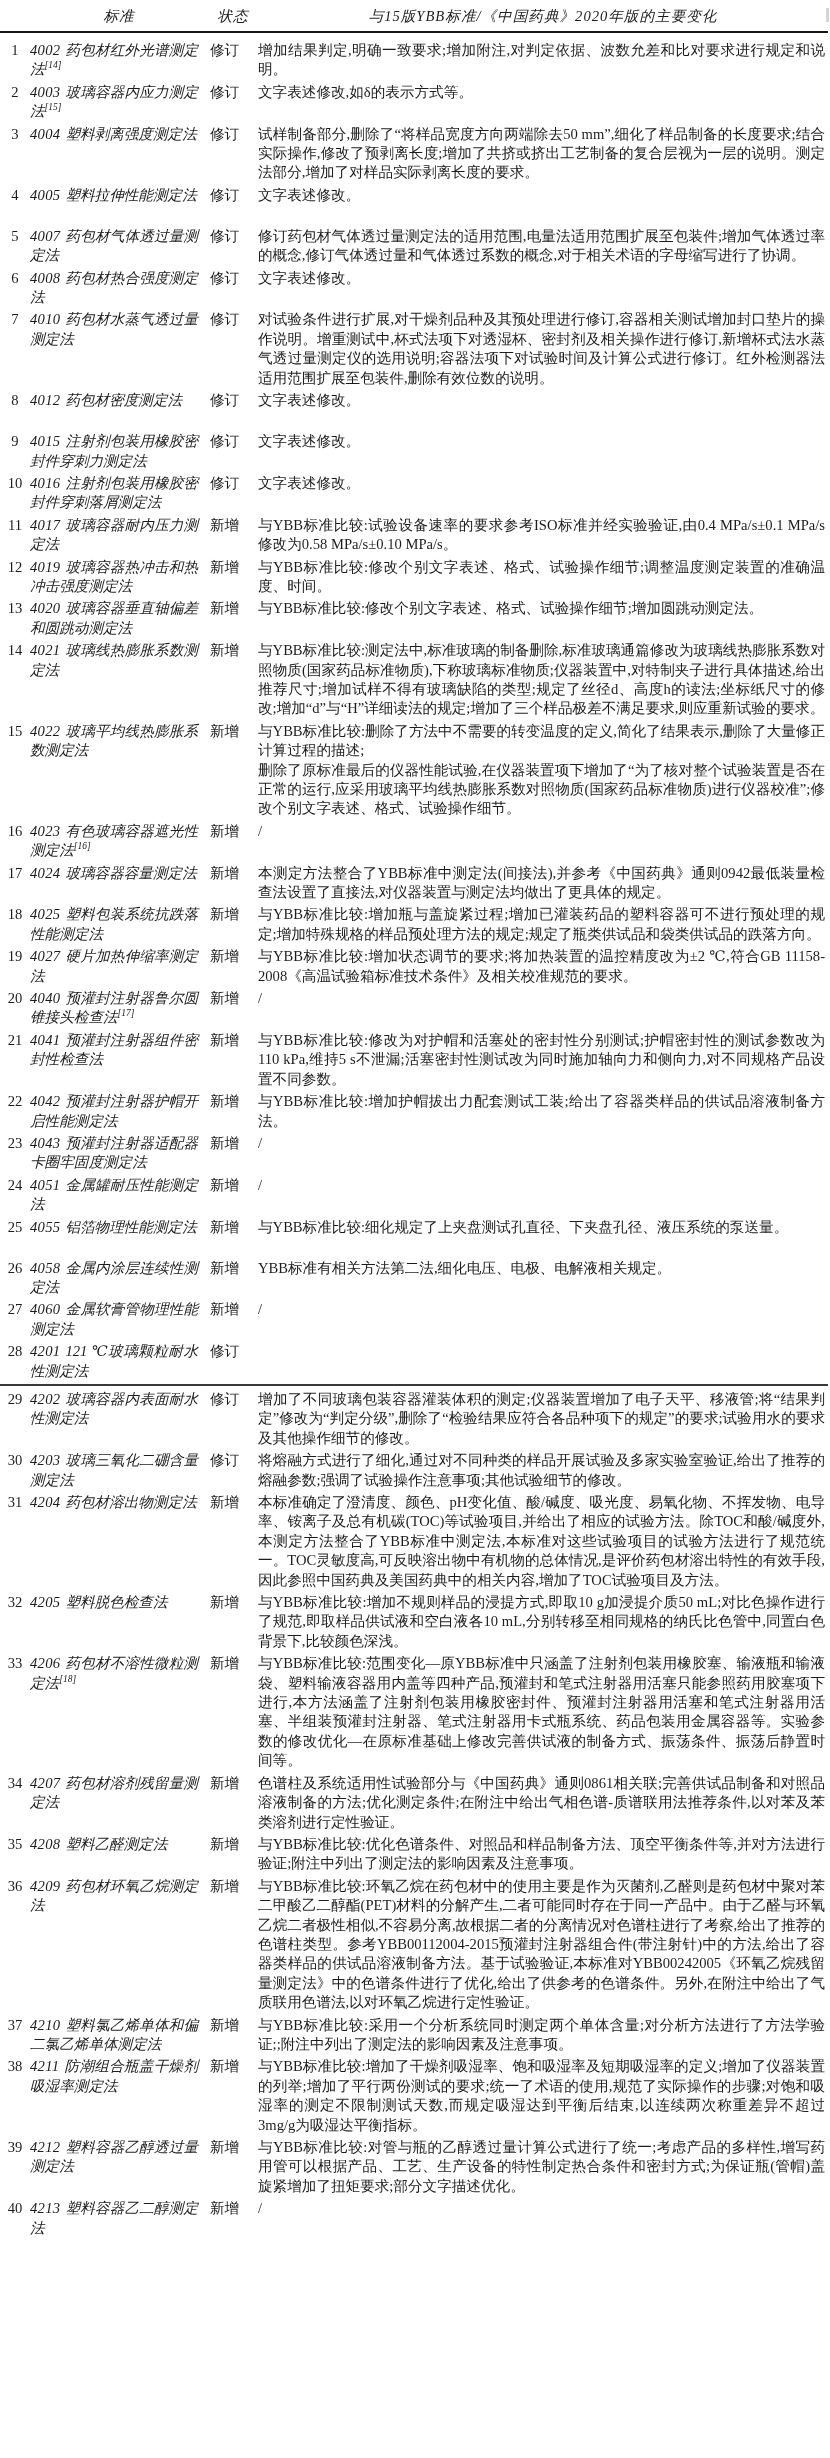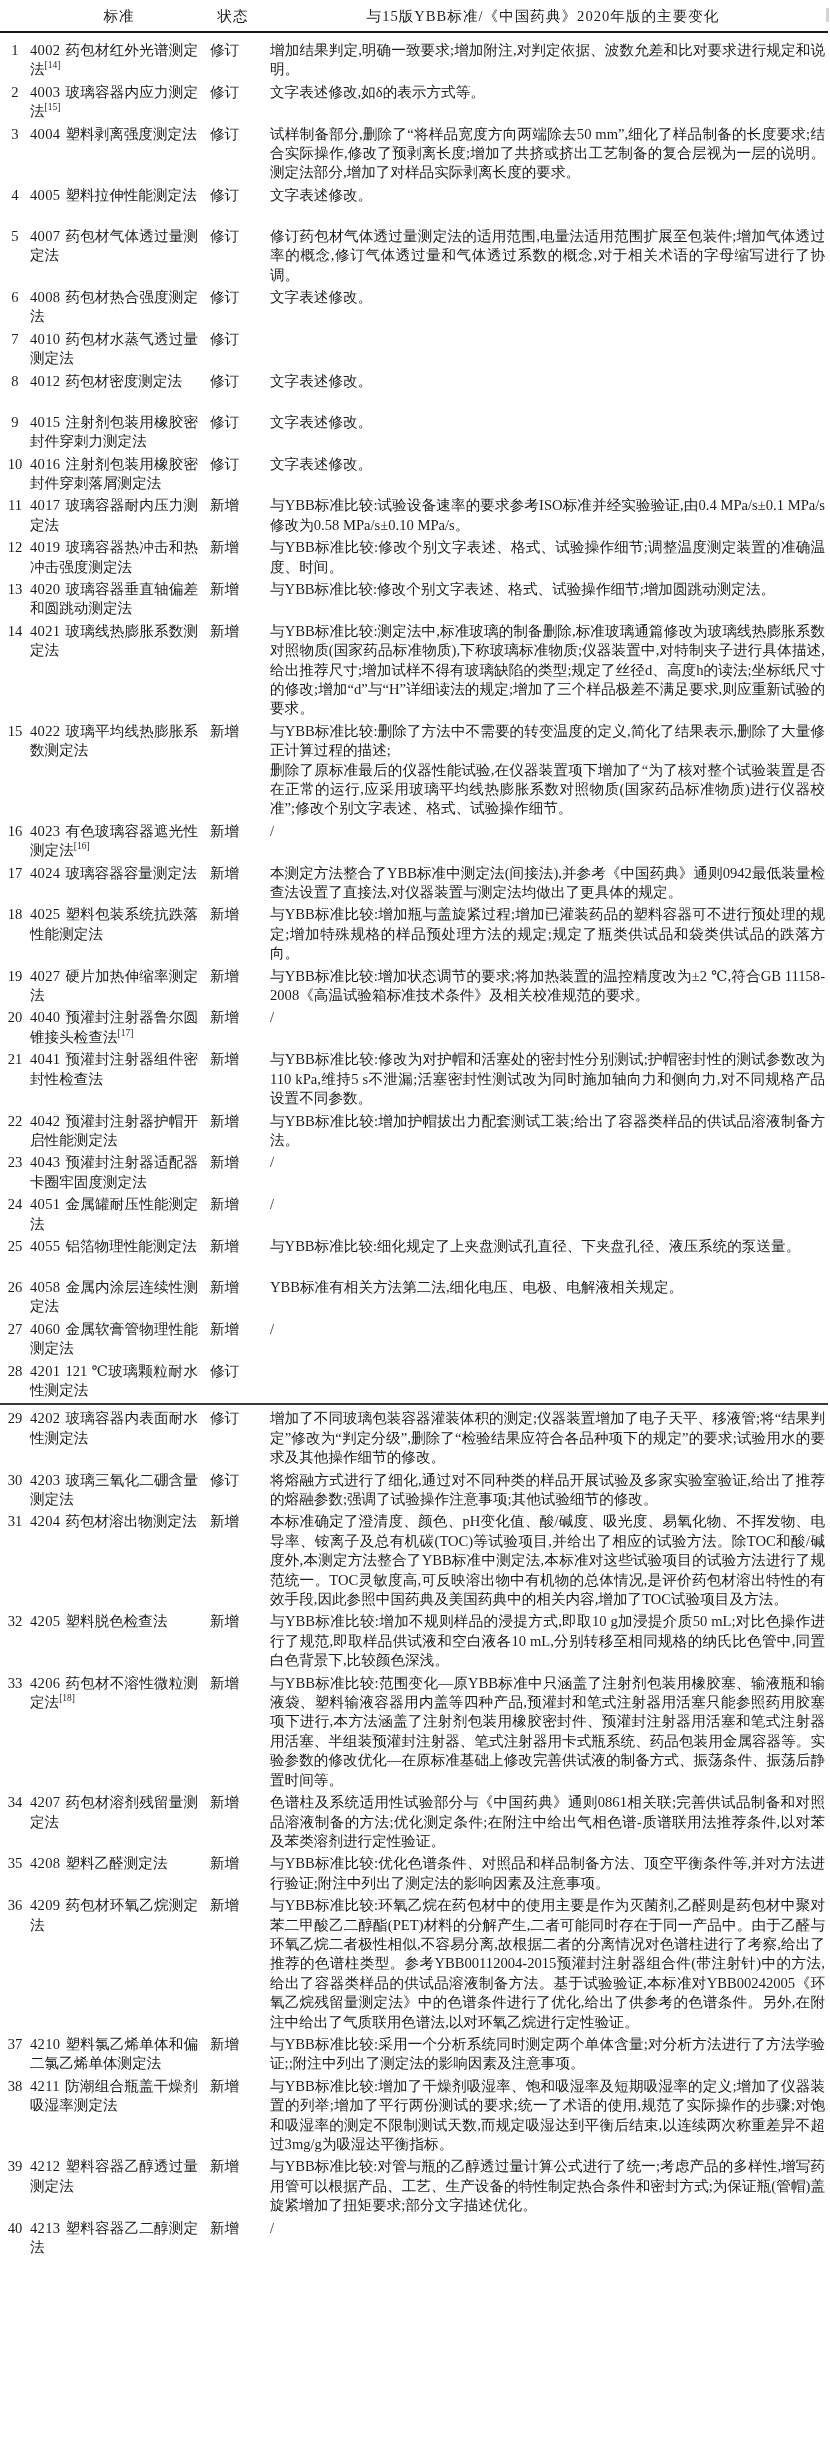--- a/index.html
+++ b/index.html
@@ -23,44 +23,44 @@
   }
   .thead{
     display:grid;
     grid-template-columns:30px 178px 50px 1fr;
     align-items:end;
     font-size:14.6px;
     line-height:20px;
     padding:4px 0 5px 0;
     border-bottom:2px solid #161616;
   }
-  .thead .h{ text-align:center; letter-spacing:1px;}
+  .thead .h{ text-align:center; letter-spacing:1px;font-style:italic;}
   .tbody{ padding-top:7px;}
   .row{
     display:grid;
     grid-template-columns:30px 178px 50px 1fr;
     font-size:14.6px;
     line-height:19.4px;
     min-height:41px;
     padding:1px 0 2px 0;
     box-sizing:border-box;
   }
   .c-num{ text-align:center; padding-top:0;}
   .c-name{
     text-align:justify; text-justify:inter-ideograph;
     padding-right:10px;
+    font-style:italic;
   }
   .r-code{ margin-right:5px; letter-spacing:.3px;}
   .c-name sup{ font-size:9.5px; line-height:0;}
   .c-status{ padding-left:2px;}
   .c-changes{
     text-align:justify; text-justify:inter-ideograph;
     white-space:pre-line;
     padding-right:3px;
-    margin-left:12px;
   }
   .page-divider{
     border-top:2px solid #3a3a3a;
     margin:1px 0 3px 0;
     height:0;
   }
 </style>
 </head>
 <body>
 
@@ -114,20 +114,21 @@
     <div class="c-num r-no">6</div>
     <div class="c-name"><span class="r-code">4008</span><span class="r-name">药包材热合强度测定法</span><sup class="r-ref"></sup></div>
     <div class="c-status r-status">修订</div>
     <div class="c-changes r-changes">文字表述修改。</div>
   </div>
 
   <div class="row">
     <div class="c-num r-no">7</div>
     <div class="c-name"><span class="r-code">4010</span><span class="r-name">药包材水蒸气透过量测定法</span><sup class="r-ref"></sup></div>
     <div class="c-status r-status">修订</div>
+    <div class="c-changes r-changes">对试验条件进行扩展,对干燥剂品种及其预处理进行修订,容器相关测试增加封口垫片的操作说明。增重测试中,杯式法项下对透湿杯、密封剂及相关操作进行修订,新增杯式法水蒸气透过量测定仪的选用说明;容器法项下对试验时间及计算公式进行修订。红外检测器法适用范围扩展至包装件,删除有效位数的说明。</div>
   </div>
 
   <div class="row">
     <div class="c-num r-no">8</div>
     <div class="c-name"><span class="r-code">4012</span><span class="r-name">药包材密度测定法</span><sup class="r-ref"></sup></div>
     <div class="c-status r-status">修订</div>
     <div class="c-changes r-changes">文字表述修改。</div>
   </div>
 
   <div class="row">

